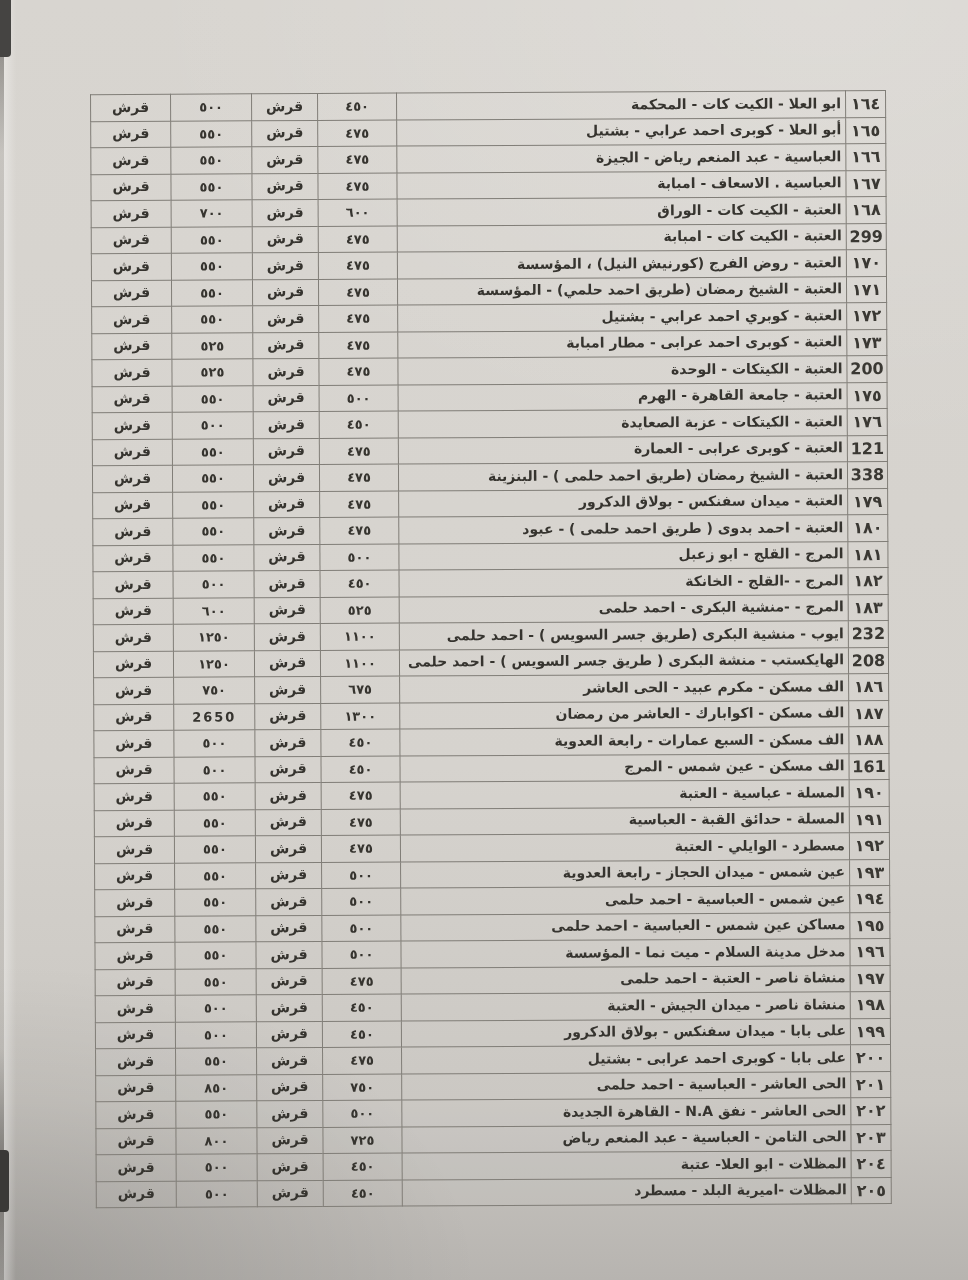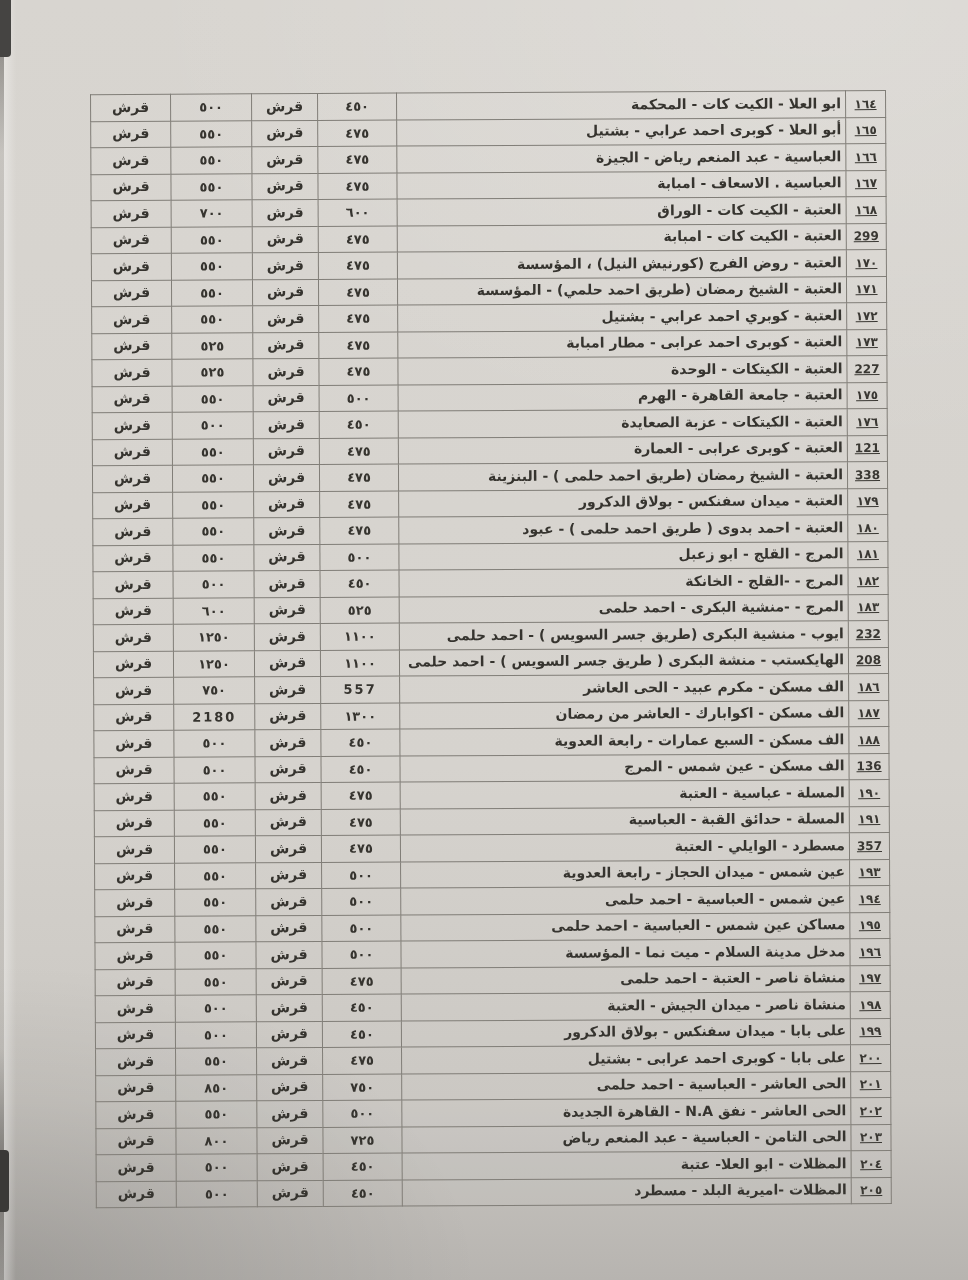--- a/index.html
+++ b/index.html
@@ -38,21 +38,21 @@
     border-collapse:collapse; table-layout:fixed;
     transform:rotate(-0.3deg); transform-origin:100% 0;
     color:#36342f;
   }
   td {
     border:1px solid #817e78;
     height:26.5px; vertical-align:middle;
     font-weight:bold; white-space:nowrap; overflow:hidden;
     background:rgba(255,255,255,0.03);
   }
-  td.c-no    { text-align:center; font-size:12px; color:#3a3833;text-decoration:underline; }
+  td.c-no    { text-align:center; font-size:16px; color:#3a3833; }
   td.c-route { text-align:right; padding:0 4px 2px 2px; font-size:14px; }
   td.c-fare,
   td.c-fare2 { text-align:center; font-size:13px; letter-spacing:2px; }
   td.c-unit  { text-align:center; font-size:14px; padding-bottom:2px; }
 </style>
 </head>
 <body>
 
 <div class="page">
   <div class="edge-left-line"></div>
@@ -144,21 +144,21 @@
   </tr>
         <tr>
     <td class="c-no">١٧٣</td>
     <td class="c-route">العتبة - كوبرى احمد عرابى - مطار امبابة</td>
     <td class="c-fare">٤٧٥</td>
     <td class="c-unit">قرش</td>
     <td class="c-fare2">٥٢٥</td>
     <td class="c-unit">قرش</td>
   </tr>
         <tr>
-    <td class="c-no">227</td>
+    <td class="c-no">200</td>
     <td class="c-route">العتبة - الكيتكات - الوحدة</td>
     <td class="c-fare">٤٧٥</td>
     <td class="c-unit">قرش</td>
     <td class="c-fare2">٥٢٥</td>
     <td class="c-unit">قرش</td>
   </tr>
         <tr>
     <td class="c-no">١٧٥</td>
     <td class="c-route">العتبة - جامعة القاهرة - الهرم</td>
     <td class="c-fare">٥٠٠</td>
@@ -242,43 +242,43 @@
     <td class="c-no">208</td>
     <td class="c-route">الهايكستب - منشة البكرى ( طريق جسر السويس ) - احمد حلمى</td>
     <td class="c-fare">١١٠٠</td>
     <td class="c-unit">قرش</td>
     <td class="c-fare2">١٢٥٠</td>
     <td class="c-unit">قرش</td>
   </tr>
         <tr>
     <td class="c-no">١٨٦</td>
     <td class="c-route">الف مسكن - مكرم عبيد - الحى العاشر</td>
-    <td class="c-fare">557</td>
+    <td class="c-fare">٦٧٥</td>
     <td class="c-unit">قرش</td>
     <td class="c-fare2">٧٥٠</td>
     <td class="c-unit">قرش</td>
   </tr>
         <tr>
     <td class="c-no">١٨٧</td>
     <td class="c-route">الف مسكن - اكوابارك - العاشر من رمضان</td>
     <td class="c-fare">١٣٠٠</td>
     <td class="c-unit">قرش</td>
-    <td class="c-fare2">2180</td>
+    <td class="c-fare2">2650</td>
     <td class="c-unit">قرش</td>
   </tr>
         <tr>
     <td class="c-no">١٨٨</td>
     <td class="c-route">الف مسكن - السبع عمارات - رابعة العدوية</td>
     <td class="c-fare">٤٥٠</td>
     <td class="c-unit">قرش</td>
     <td class="c-fare2">٥٠٠</td>
     <td class="c-unit">قرش</td>
   </tr>
         <tr>
-    <td class="c-no">136</td>
+    <td class="c-no">161</td>
     <td class="c-route">الف مسكن - عين شمس - المرج</td>
     <td class="c-fare">٤٥٠</td>
     <td class="c-unit">قرش</td>
     <td class="c-fare2">٥٠٠</td>
     <td class="c-unit">قرش</td>
   </tr>
         <tr>
     <td class="c-no">١٩٠</td>
     <td class="c-route">المسلة - عباسية - العتبة</td>
     <td class="c-fare">٤٧٥</td>
@@ -288,21 +288,21 @@
   </tr>
         <tr>
     <td class="c-no">١٩١</td>
     <td class="c-route">المسلة - حدائق القبة - العباسية</td>
     <td class="c-fare">٤٧٥</td>
     <td class="c-unit">قرش</td>
     <td class="c-fare2">٥٥٠</td>
     <td class="c-unit">قرش</td>
   </tr>
         <tr>
-    <td class="c-no">357</td>
+    <td class="c-no">١٩٢</td>
     <td class="c-route">مسطرد - الوايلي - العتبة</td>
     <td class="c-fare">٤٧٥</td>
     <td class="c-unit">قرش</td>
     <td class="c-fare2">٥٥٠</td>
     <td class="c-unit">قرش</td>
   </tr>
         <tr>
     <td class="c-no">١٩٣</td>
     <td class="c-route">عين شمس - ميدان الحجاز - رابعة العدوية</td>
     <td class="c-fare">٥٠٠</td>

